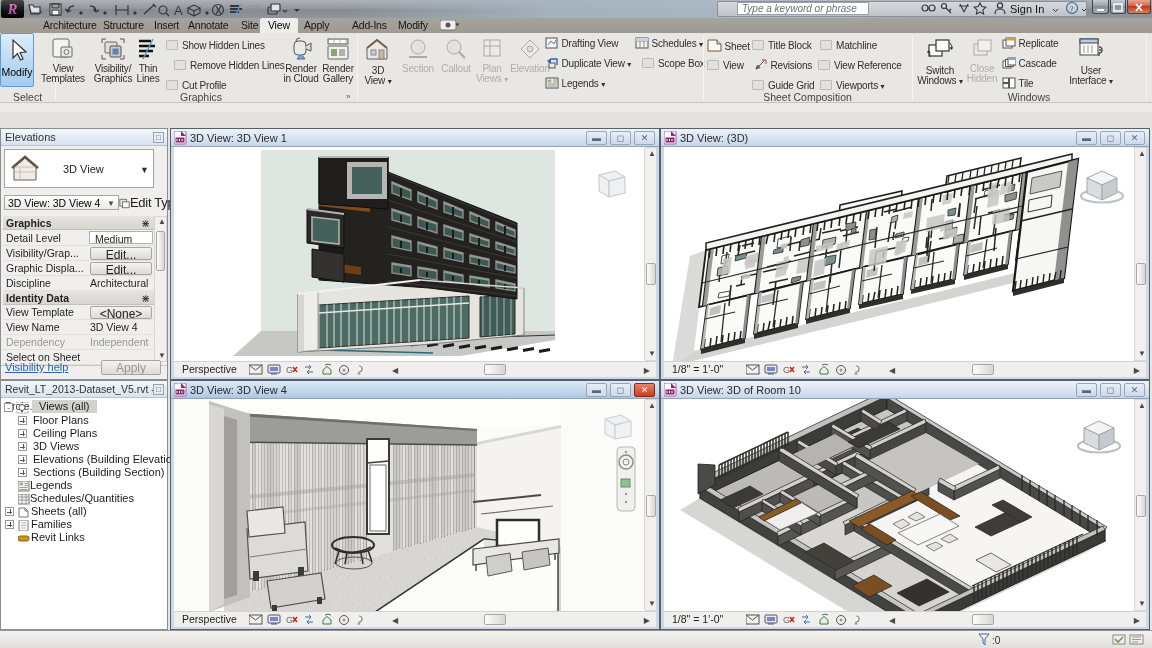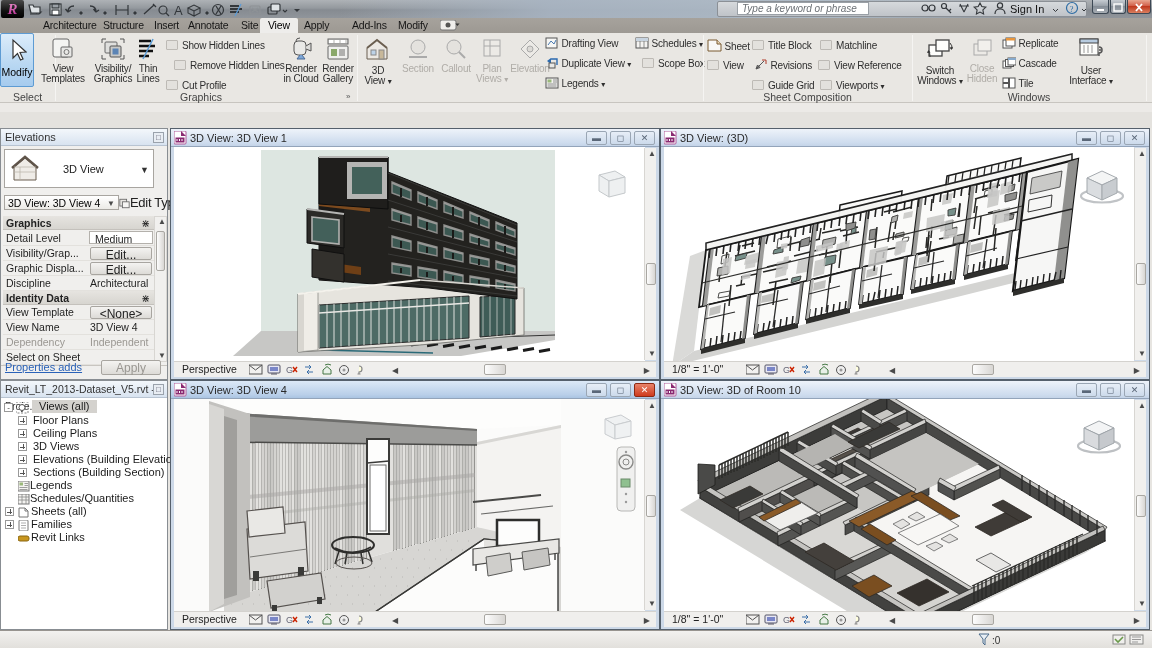--- a/index.html
+++ b/index.html
@@ -342,21 +342,21 @@
     </div>
  <div class="prow" style="top:221px">
       <span class="lbl">Select on Sheet</span>
     </div>
  <div class="abs" style="left:153px;top:87px;width:13px;height:146px;background:#f1f0ee;border:1px solid #d8d6d2">
    <span class="arr" style="left:3px;top:1px">▲</span>
       <span class="arr" style="left:3px;bottom:1px">▼</span>
    <span class="sbthumb" style="left:1px;top:14px;width:9px;height:40px"></span>
  </div>
  <div class="abs" style="left:0;top:236px;width:166px;height:14px;border-top:1px solid #c8c5c0"></div>
- <a style="position:absolute;left:4px;top:232px;font-size:11px;color:#2a62b8;text-decoration:underline">Properties adds</a>
+ <a style="position:absolute;left:4px;top:232px;font-size:11px;color:#2a62b8;text-decoration:underline">Visibility help</a>
  <span class="ebtn" style="left:100px;top:231px;width:60px;height:15px;color:#9a9792;line-height:14px">Apply</span>
 </div>
 
 <div class="abs panel" id="browser" style="left:0;top:380px;width:168px;height:250px;background:#fff">
  <div class="ptitle" style="font-size:10.5px">Revit_LT_2013-Dataset_V5.rvt - Proje...</div>
     <div class="pticon">□</div>
  <div class="trow" style="top:19px;left:0">
       <span style="position:absolute;left:3px;top:3px;width:9px;height:9px;border:1px solid #999;background:#fff;font-size:8px;line-height:8px;text-align:center;color:#333">-</span>
       <svg width="13" height="12" viewBox="0 0 13 12" style="position:absolute;left:15px;top:2px">
         <rect x="0" y="0" width="12" height="11" fill="none" stroke="#888" stroke-dasharray="2 1.5"></rect>

